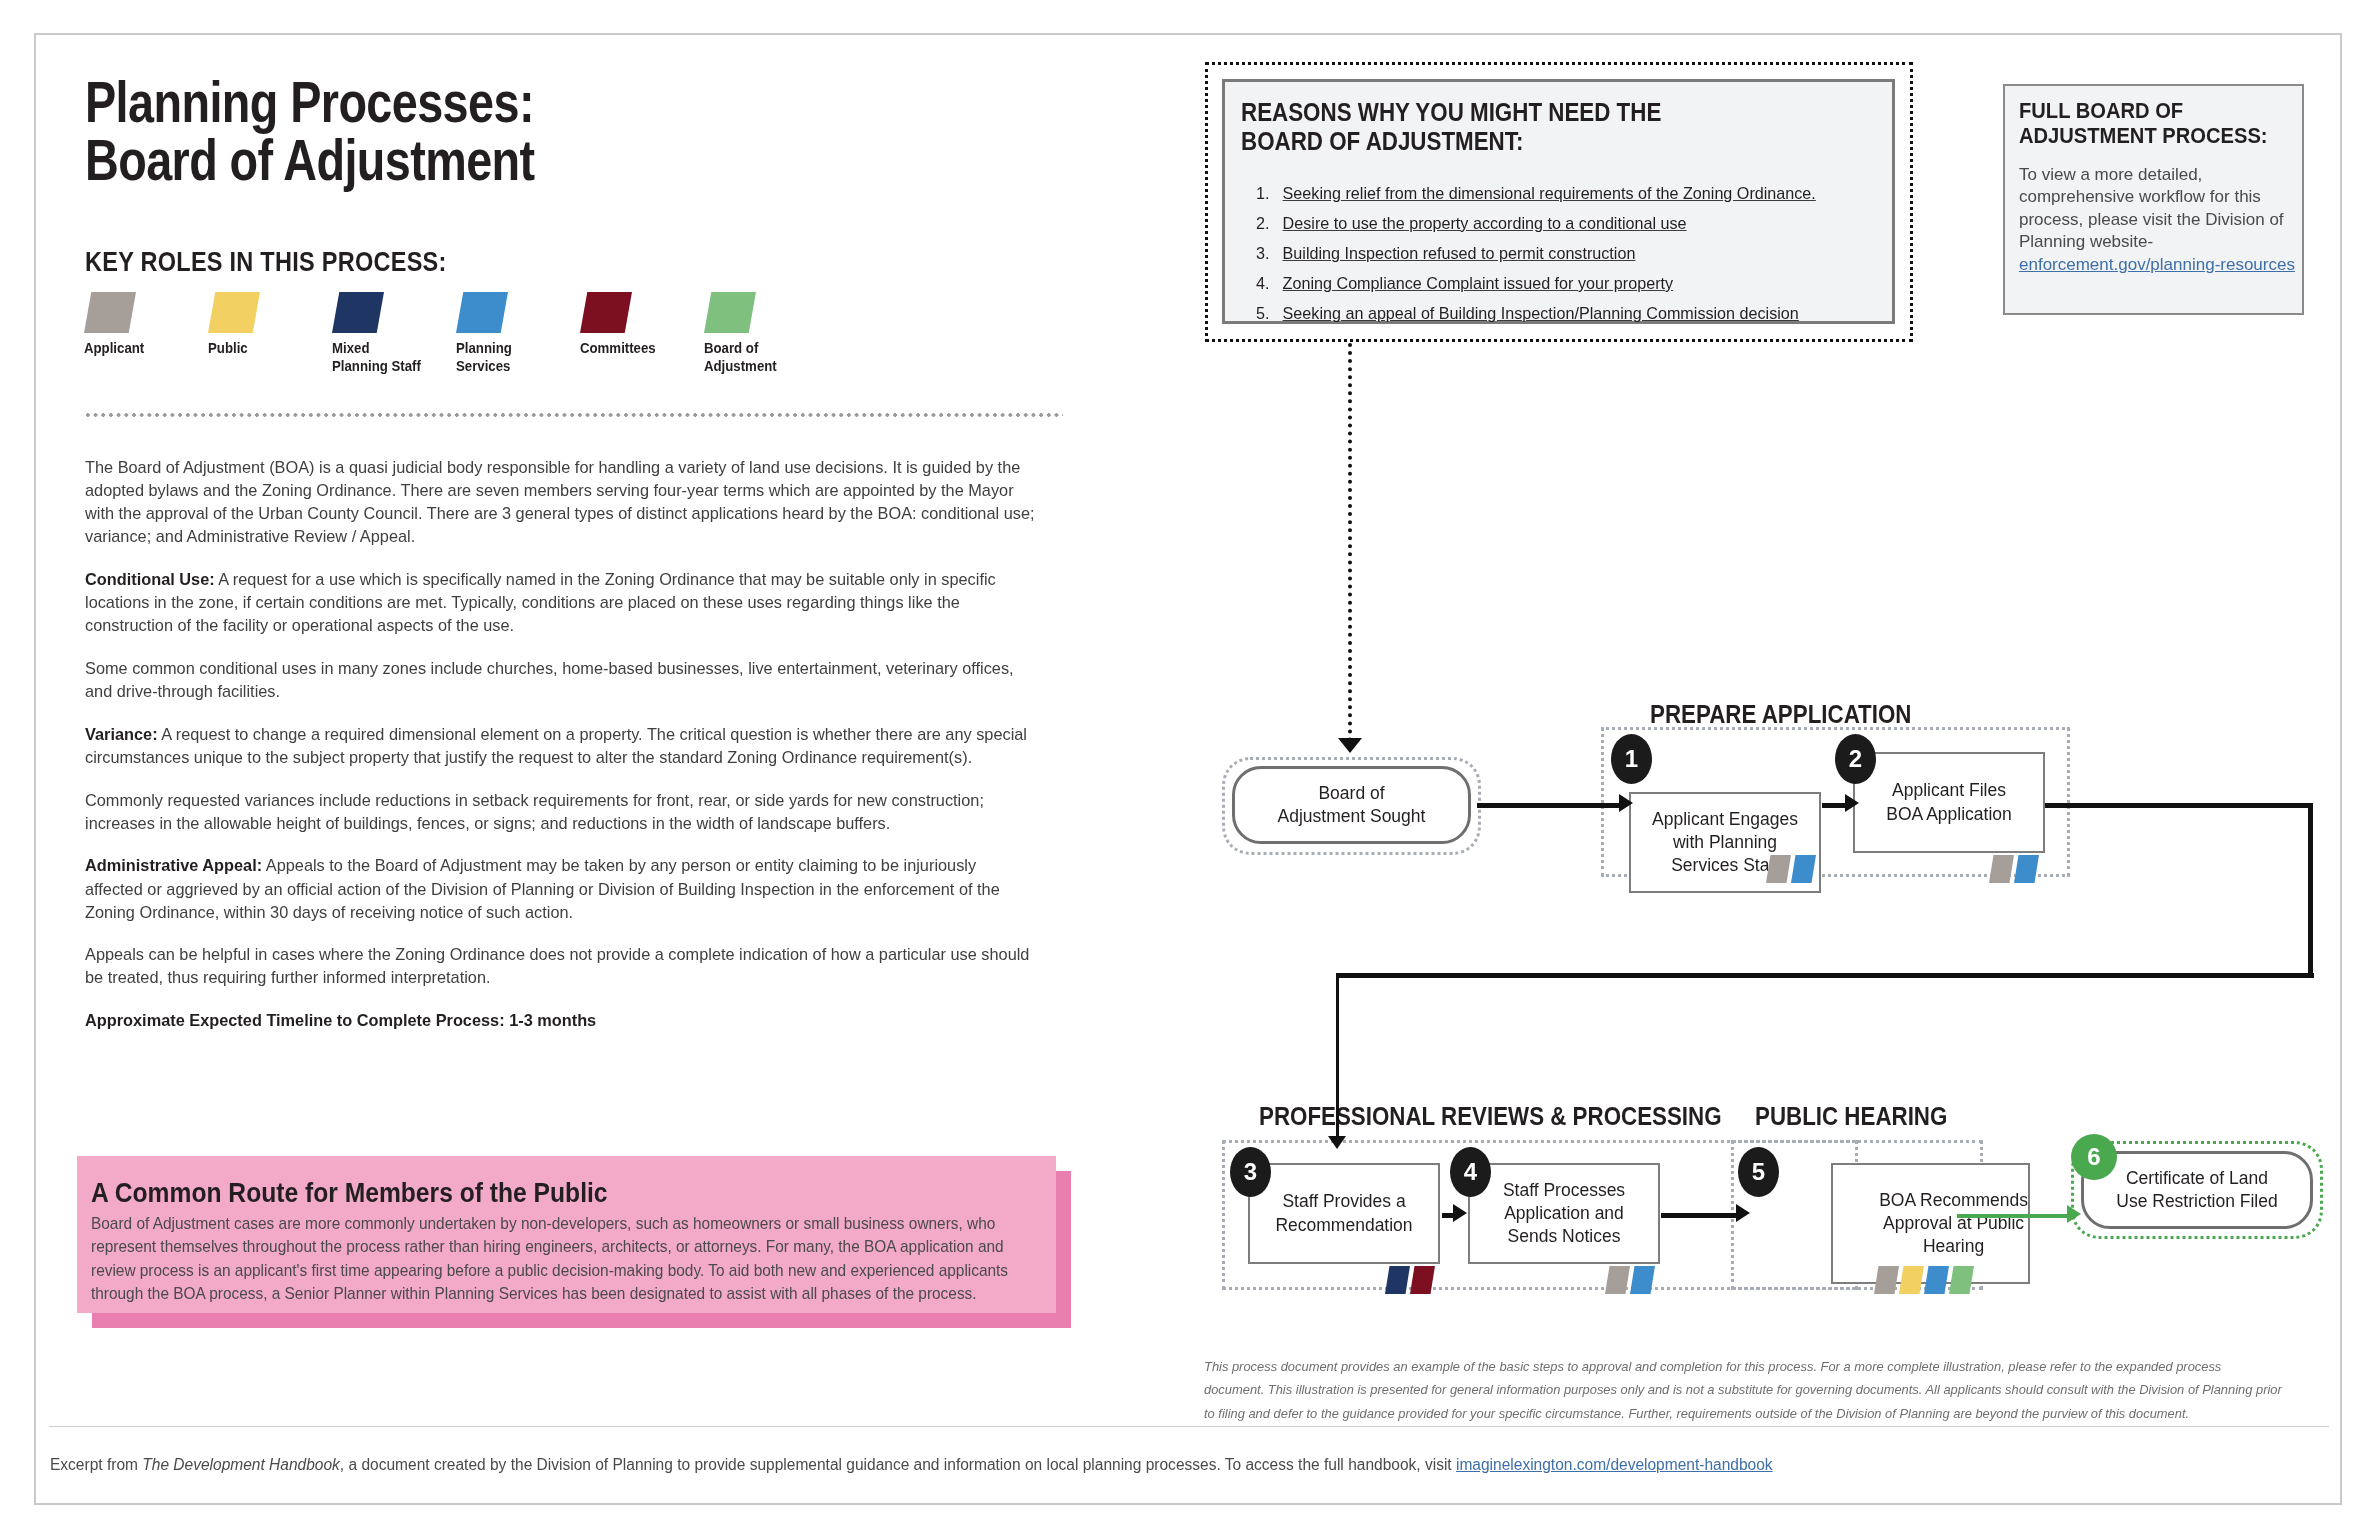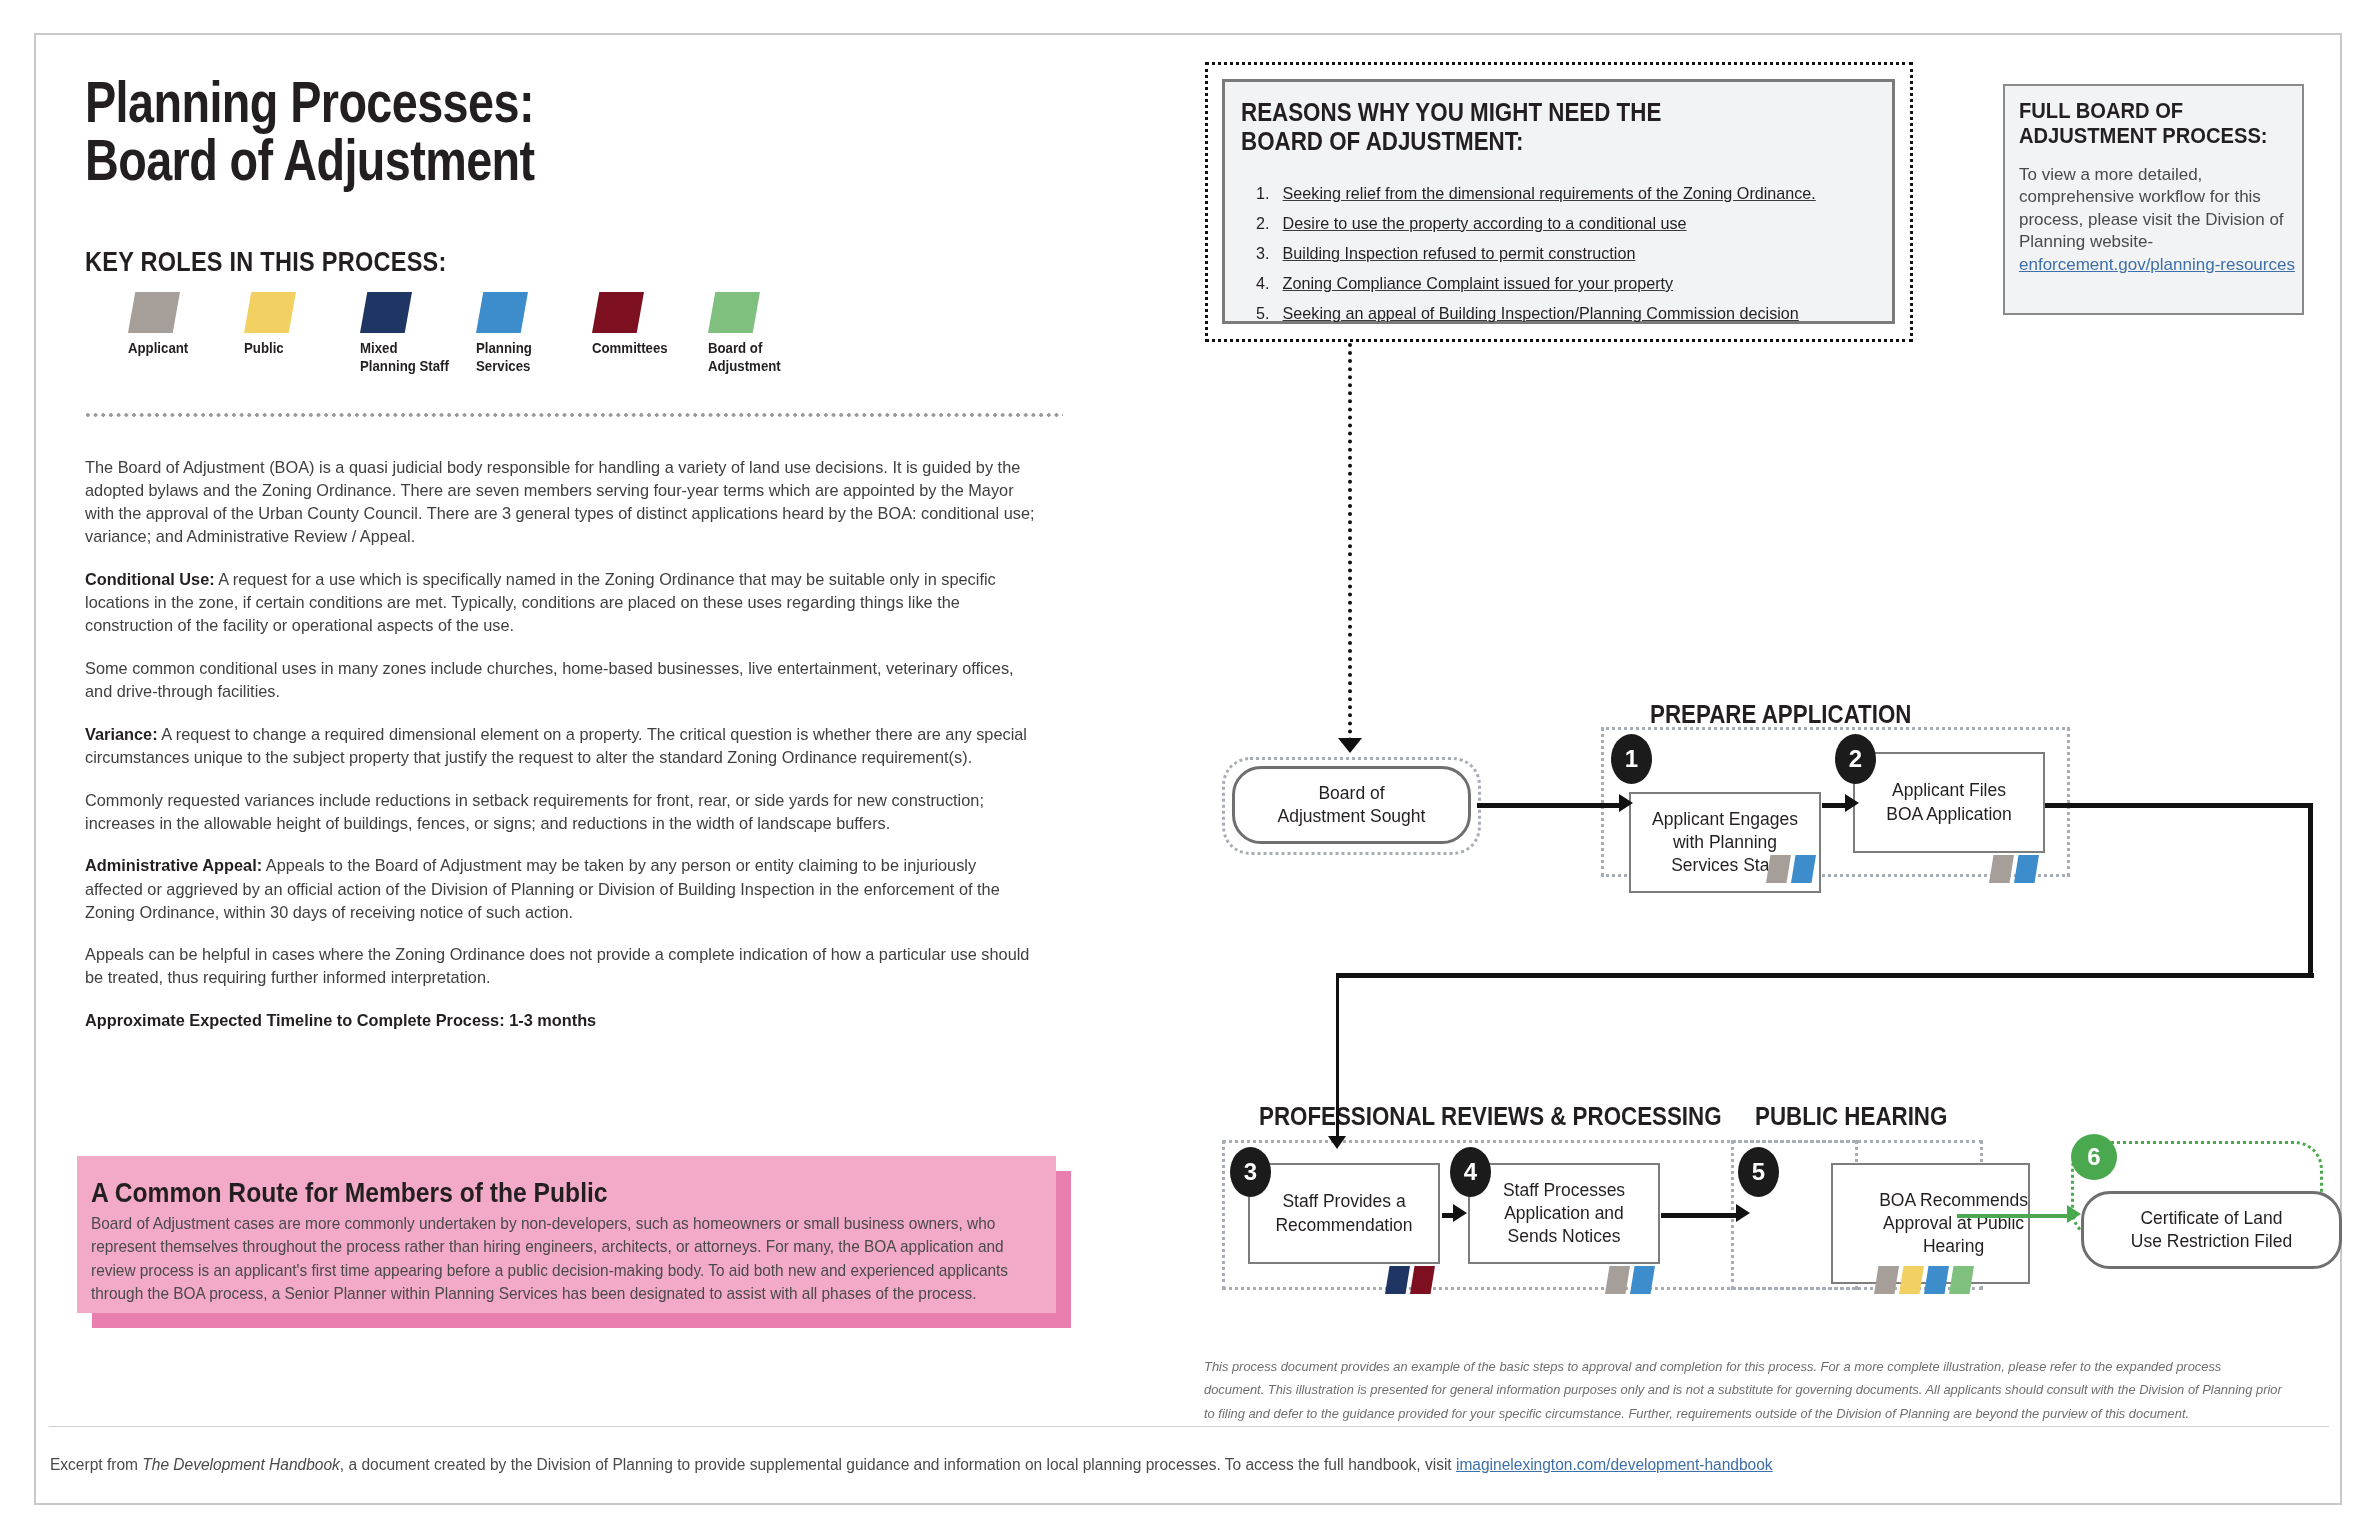--- a/index.html
+++ b/index.html
@@ -11,21 +11,21 @@
 
   
   .title{position:absolute;left:85px;top:73px;width:909px;
        font-family:"Liberation Sans Narrow","Liberation Sans",sans-serif;
        font-weight:700;font-size:57px;line-height:1.02;color:#231f20;
        letter-spacing:-0.7px;transform:scaleX(.82);transform-origin:left top;}
   .section-head{position:absolute;font-family:"Liberation Sans Narrow","Liberation Sans",sans-serif;
        font-weight:700;color:#231f20;transform:scaleX(.84);transform-origin:left top;}
   #key-roles-heading{left:85px;top:246px;font-size:28px;letter-spacing:0.3px;}
 
-  .legend{position:absolute;left:84px;top:292px;width:783px;display:flex;gap:4px;margin-left:44px;}
+  .legend{position:absolute;left:84px;top:292px;width:783px;display:flex;gap:12px;}
   .legend-item{width:112px;position:relative;}
   .swatch{width:52px;height:41px;
        clip-path:polygon(14% 0,100% 0,86% 100%,0 100%);}
   .legend-label{font-family:"Liberation Sans Narrow","Liberation Sans",sans-serif;
        font-weight:700;font-size:14.7px;line-height:1.25;color:#231f20;margin-top:5.6px;
        transform:scaleX(.9);transform-origin:left top;white-space:pre-line;}
 
   .dotted-divider{position:absolute;left:84px;top:413px;width:979px;height:3.5px;
        background-image:radial-gradient(circle,#9a9a9a 40%,transparent 42%);
        background-size:7.7px 4.2px;background-repeat:repeat-x;}
@@ -247,21 +247,21 @@
   </div>
 <div class="badge" style="left:1738px;top:1147px;">5</div>
 <div class="tags" id="t5" style="left:1874px;top:1266px;">
     <div class="tag" style="background: rgb(165, 158, 153);"></div>
     <div class="tag" style="background: rgb(242, 209, 98);"></div>
     <div class="tag" style="background: rgb(61, 141, 204);"></div>
     <div class="tag" style="background: rgb(127, 192, 127);"></div>
   </div>
 
 <div class="stage-dotted" style="left:2071px;top:1141px;width:252px;height:98px;border-radius:28px;border-color:#4aa84f;"></div>
-<div class="node-round" style="left:2081px;top:1151px;width:261px;height:78px;margin-top:40px;">
+<div class="node-round" style="left:2081px;top:1151px;width:232px;height:78px;">
     <span id="s6">Certificate of Land<br>Use Restriction Filed</span>
   </div>
 <div class="badge green" style="left:2071px;top:1134px;">6</div>
 
 <div class="hline" style="left:1477px;top:803px;width:148px;"></div>
 <div class="arrow-r" style="left:1619px;top:794px;"></div>
 
 <div class="hline" style="left:1822px;top:803px;width:28px;"></div>
 <div class="arrow-r" style="left:1845px;top:794px;"></div>
 

